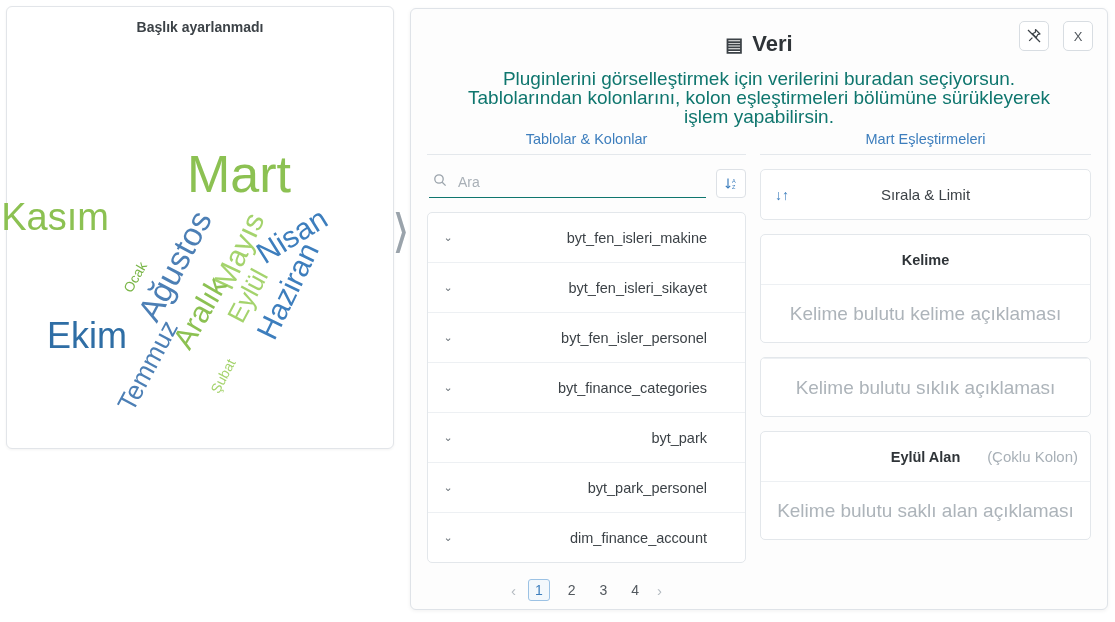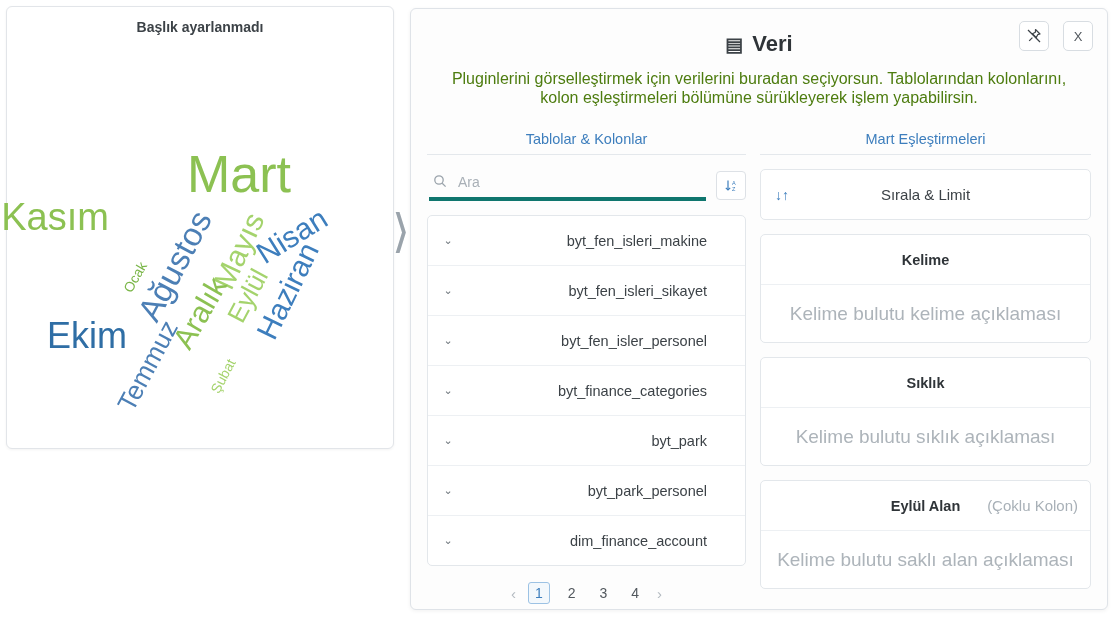--- a/index.html
+++ b/index.html
@@ -105,23 +105,23 @@
     align-items: center;
     justify-content: center;
     gap: 9px;
   }
   .panel-title .t-icon { font-size: 19px; color: #3c4247; }
 
   .panel-desc {
     margin: 12px auto 16px auto;
     width: 630px;
     text-align: center;
-    font-size: 16px;
+    font-size: 19px;
     line-height: 19px;
-    color: #4d7c0f;
+    color: #0f766e;
   }
 
   .columns {
     position: absolute;
     top: 122px;
     left: 0;
     right: 0;
     display: flex;
   }
   .col-left { width: 350px; padding: 0 14px 0 16px; box-sizing: border-box; }
@@ -140,23 +140,23 @@
   .search-row {
     display: flex;
     align-items: center;
     gap: 10px;
     margin-top: 14px;
     padding-left: 2px;
   }
   .search-box {
     flex: 1;
     display: flex;
-    align-items: center;
+    align-items: flex-start;
     gap: 9px;
-    border-bottom: 4px solid #0f766e;
+    border-bottom: 1px solid #0f766e;
     padding: 4px 2px 6px 4px;
   }
   .search-icon { color: #9aa3ab; font-size: 13px; }
   .search-input {
     border: none;
     outline: none;
     background: transparent;
     font-size: 14px;
     color: #3c4247;
     width: 100%;
@@ -398,21 +398,20 @@
             <span>Sırala &amp; Limit</span>
           </div>
         </div>
 
         <div class="map-card">
           <div class="map-head">Kelime</div>
           <div class="map-body">Kelime bulutu kelime açıklaması</div>
         </div>
 
         <div class="map-card">
-          <div class="map-head">Sıklık</div>
           <div class="map-body">Kelime bulutu sıklık açıklaması</div>
         </div>
 
         <div class="map-card">
           <div class="map-head">
             <span>Eylül Alan</span>
             <span class="multi">(Çoklu Kolon)</span>
           </div>
           <div class="map-body">Kelime bulutu saklı alan açıklaması</div>
         </div>

